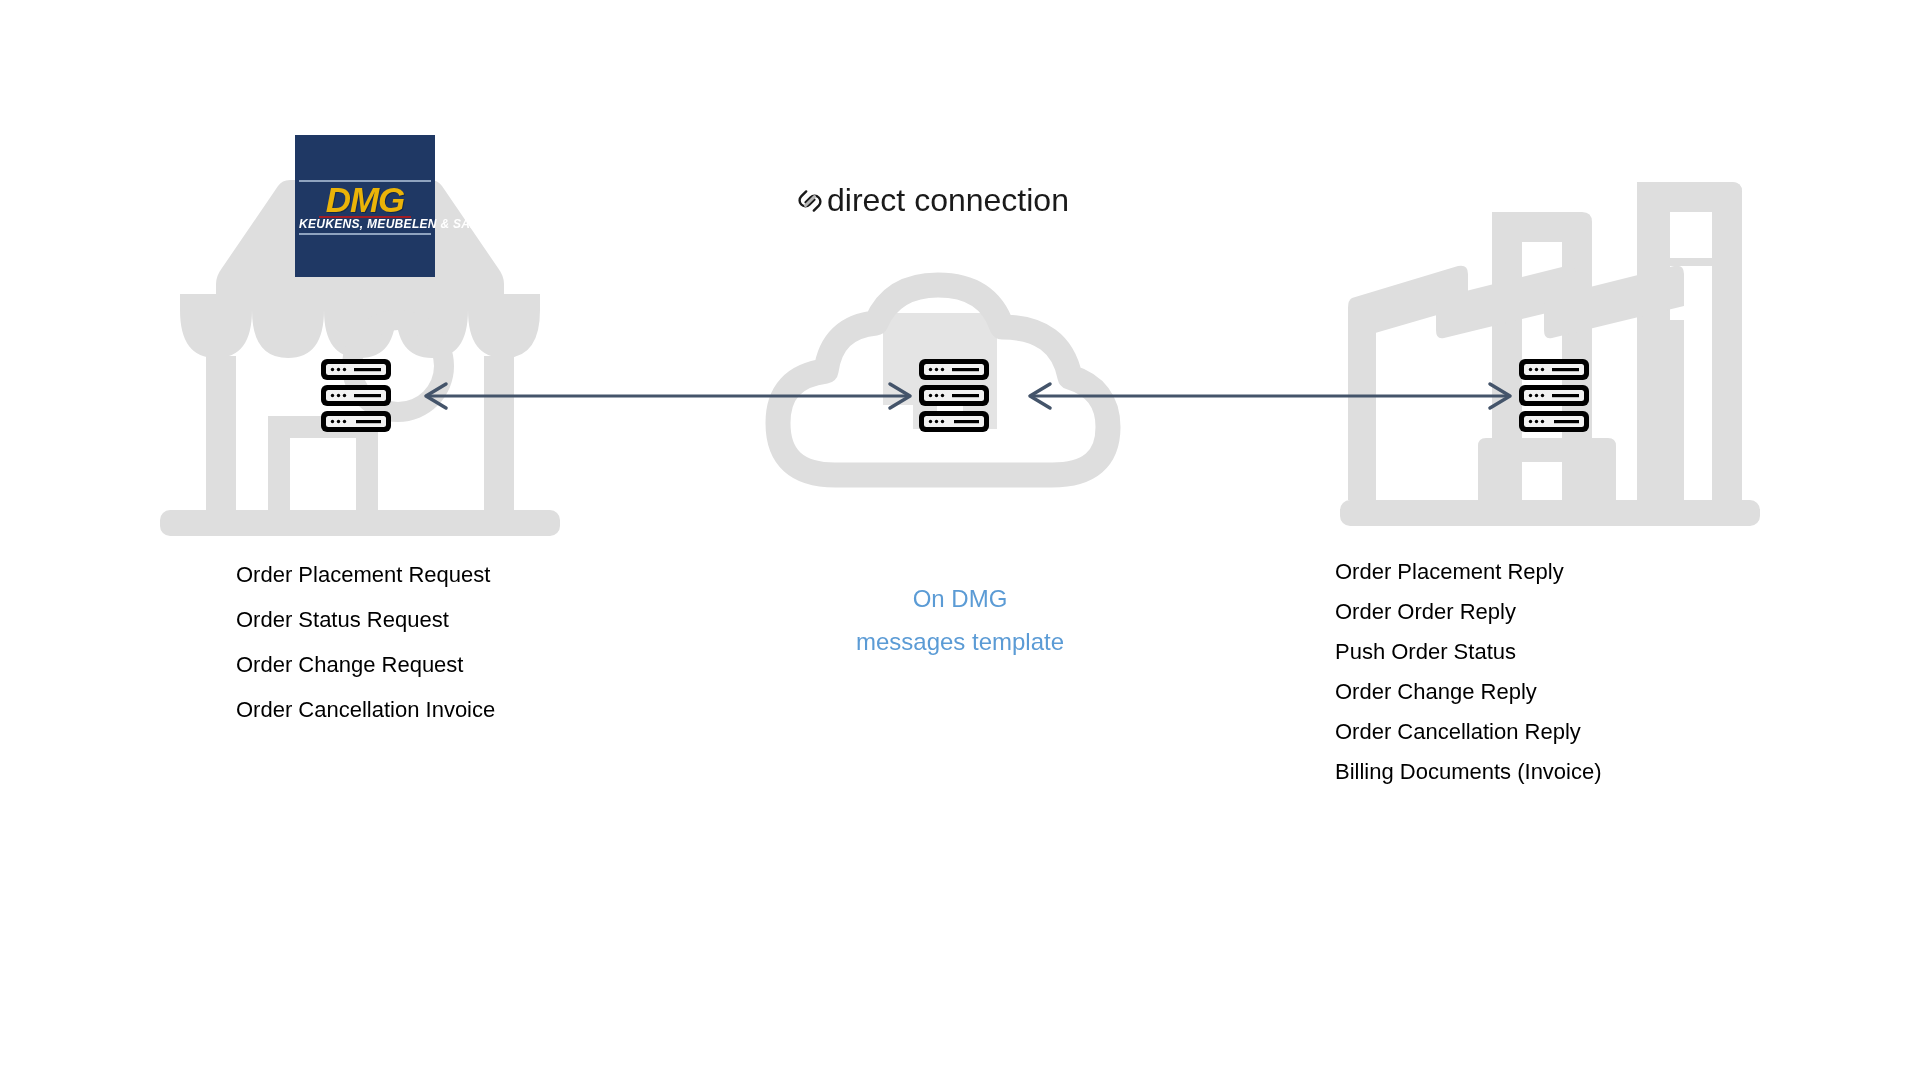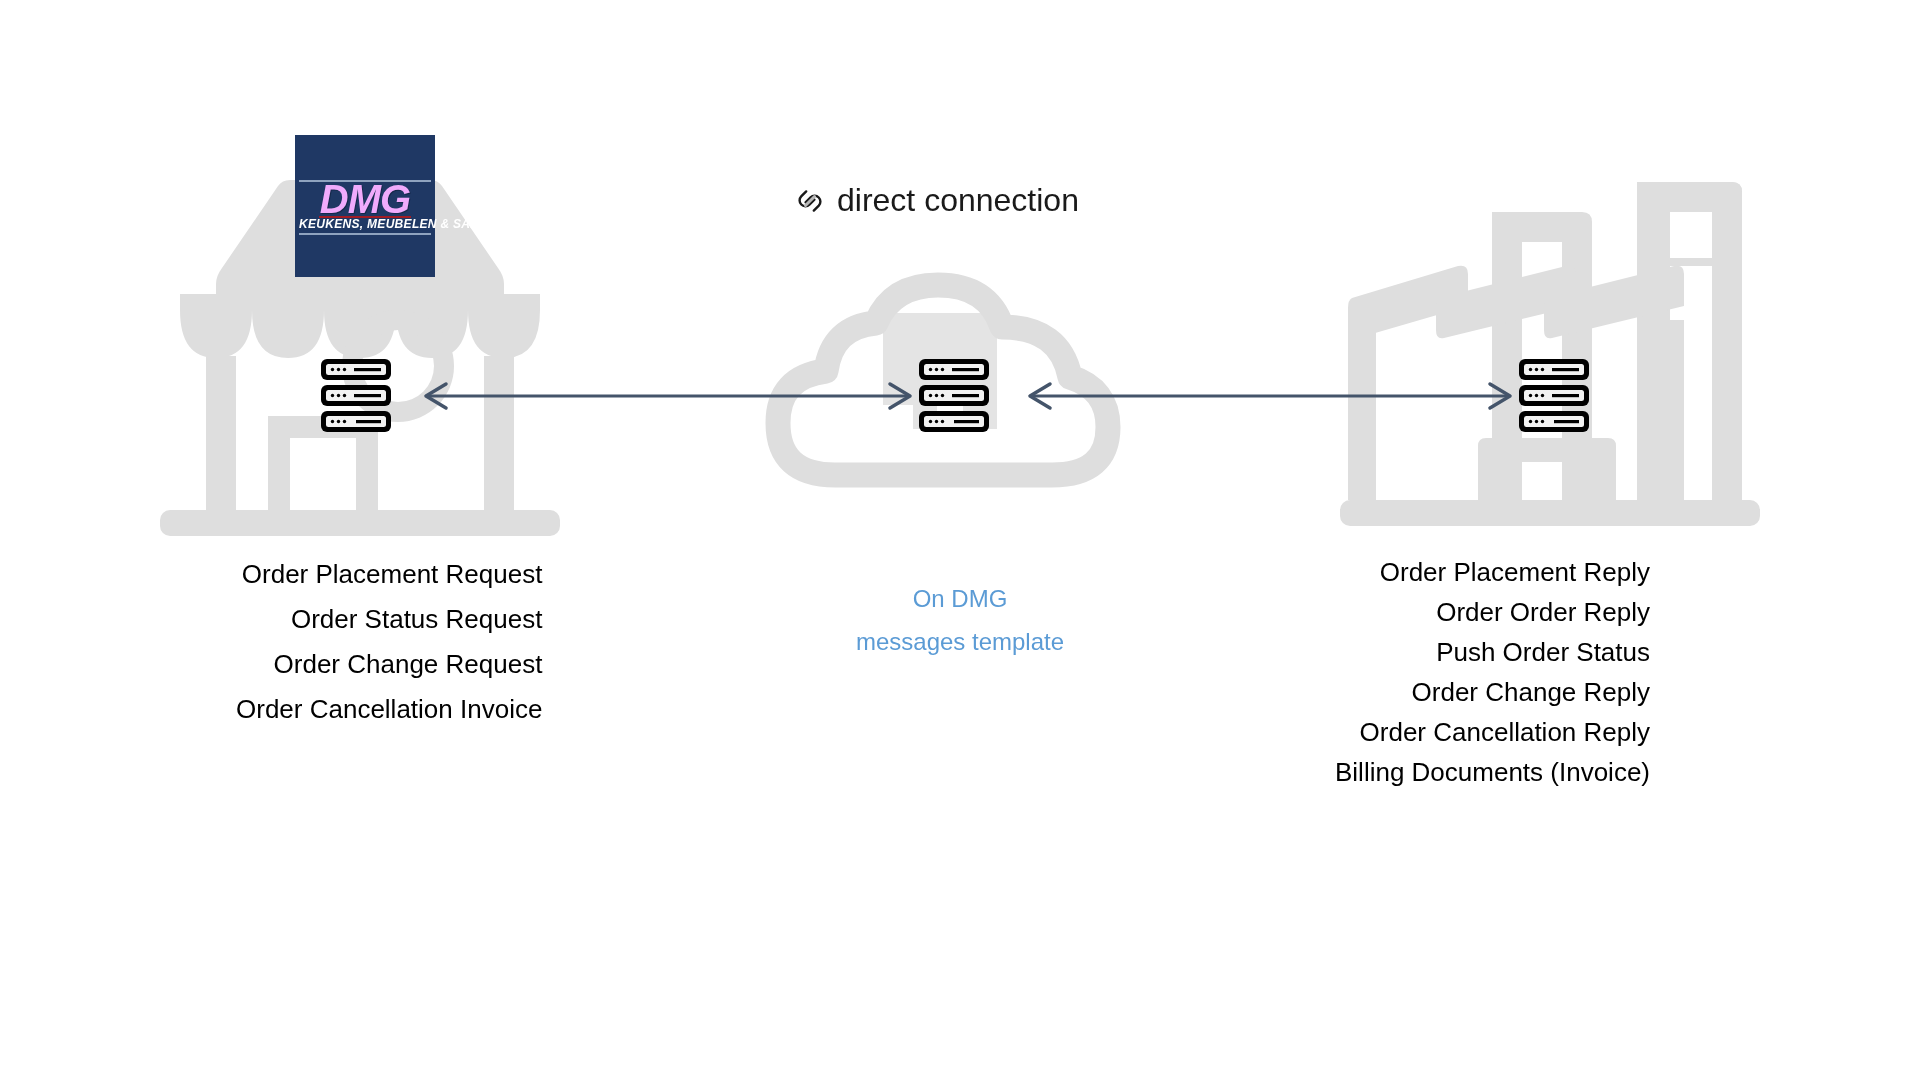--- a/index.html
+++ b/index.html
@@ -49,23 +49,23 @@
     background: #1f3864;
     border-top: 2px solid #8fa3bf;
     border-bottom: 2px solid #8fa3bf;
     box-sizing: border-box;
     text-align: center;
   }
   .dmg-logo .logo-word {
     font-family: "Liberation Sans", sans-serif;
     font-weight: bold;
     font-style: italic;
-    font-size: 40px;
+    font-size: 35px;
     line-height: 33px;
-    color: #f0abfc;
+    color: #eab308;
     letter-spacing: -1px;
     margin-top: 1px;
     text-shadow: 1px 1px 0 #16294a;
   }
   .dmg-logo .logo-rule {
     width: 92px;
     height: 2px;
     background: #a01c24;
     margin: 0 auto 1px auto;
   }
@@ -83,45 +83,43 @@
   
   .server-icon { position: absolute; }
 
   
   .arrow-svg { position: absolute; }
 
   
   .msg-list {
     position: absolute;
     font-family: "Liberation Sans", sans-serif;
-    font-size: 26px;
+    font-size: 22px;
     line-height: 45px;
     color: #000000;
     white-space: nowrap;
-    text-align: right;
   }
   .msg-list div { height: 45px; }
 
   
   .center-caption {
     position: absolute;
     font-family: "Liberation Sans", sans-serif;
     font-size: 24px;
     line-height: 43px;
     color: #5b9bd5;
     text-align: center;
     white-space: nowrap;
   }
 
   
   .direct-conn {
     position: absolute;
     display: flex;
     align-items: center;
-    gap: 10px;
     font-family: "Liberation Sans", sans-serif;
     font-size: 32px;
     color: #1a1a1a;
     white-space: nowrap;
   }
   .direct-conn .link-icon { display: block; }
 </style>
 </head>
 <body>
 

